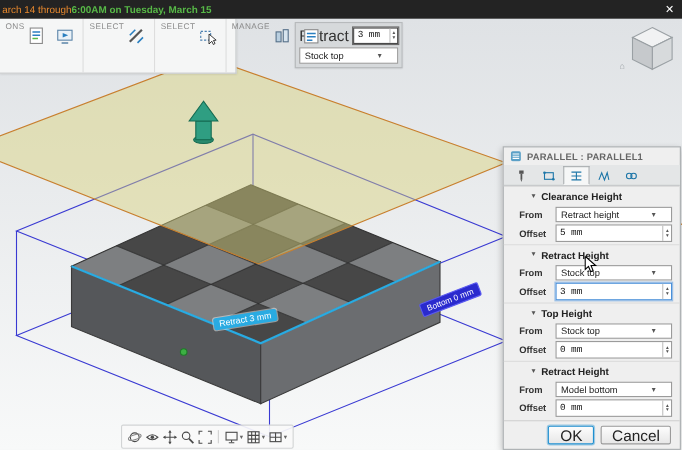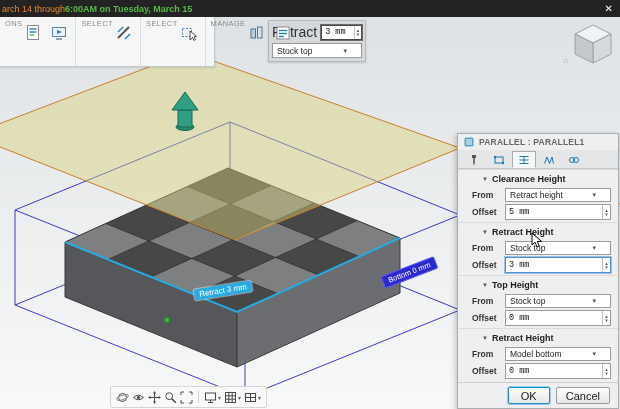--- a/index.html
+++ b/index.html
@@ -66,21 +66,21 @@
   .sec-caret{font-size:6px;color:#555;}
   .sec-title{font-size:9px;font-weight:bold;color:#222;}
   .frow{display:flex;align-items:center;margin:2px 7px 2px 14px;gap:5px;}
   .flabel{width:28px;font-size:8.5px;color:#333;flex:none;font-weight:bold;}
   .fctl{flex:1;}
   .spin.fctl{height:14px;gap:12px;}
   .dd.fctl{height:14px;box-sizing:border-box;}
   .spin.focused{border-color:#4a90d9;box-shadow:0 0 0 1px rgba(74,144,217,.5);}
   .dlg-foot{margin-top:auto;display:flex;justify-content:flex-end;align-items:center;gap:6px;
             padding:4px 8px;border-top:1px solid #d0d0d0;}
-  .btn{height:17px;min-width:42px;font-family:"Liberation Sans",sans-serif;font-size:11px;color:#222;
+  .btn{height:17px;min-width:42px;font-family:"Liberation Sans",sans-serif;font-size:14px;color:#222;
        border:1px solid #9b9b9b;background:linear-gradient(#fdfdfd,#e7e7e7);border-radius:2px;padding:0 9px;cursor:pointer;}
   .btn.ok{border-color:#1f8fd0;box-shadow:0 0 0 1px rgba(31,143,208,.4);}
   
   #mouse-cursor{position:absolute;left:531px;top:233px;z-index:40;pointer-events:none;}
 </style>
 </head>
 <body>
 
 <div id="app">
 

